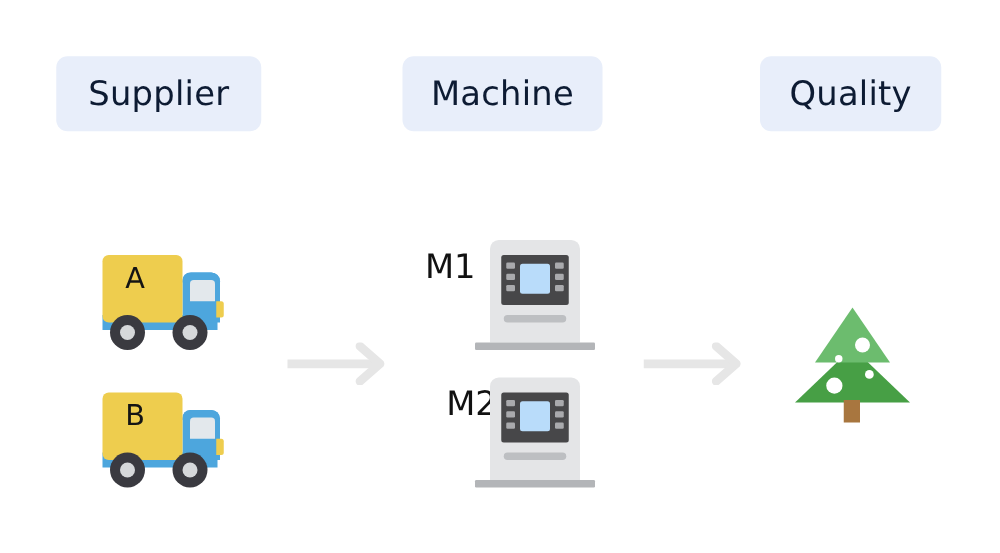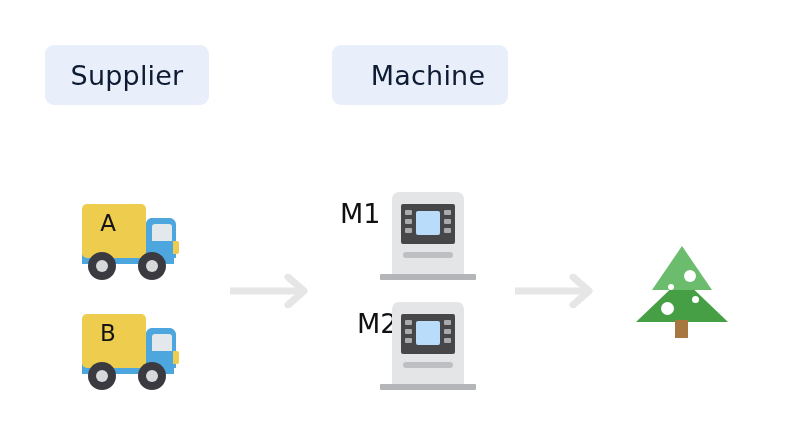--- a/index.html
+++ b/index.html
@@ -34,21 +34,21 @@
     color: #0d1b33;
     font-size: 27px;
     font-family: "DejaVu Sans", sans-serif;
     font-weight: 400;
     letter-spacing: 0.2px;
     line-height: 1;
     height: 60px;
     top: 45px;
   }
   #pill-supplier { left: 45px;  width: 164px; }
-  #pill-machine  { left: 332px; width: 160px; padding-left: 16px; }
+  #pill-machine  { left: 322px; width: 160px; }
   #pill-quality  { left: 608px; width: 145px; }
 
   
   .icon-slot {
     position: absolute;
   }
 
   
   .truck {
     position: absolute;
@@ -272,20 +272,23 @@
 <div id="stage">
 
   <div class="pill" id="pill-supplier">
     <span>Supplier</span>
   </div>
 
   <div class="pill" id="pill-machine">
     <span>Machine</span>
   </div>
 
+  <div class="pill" id="pill-quality">
+    <span>Quality</span>
+  </div>
 
   <div class="icon-slot" style="left:76px; top:196px;">
     <div class="truck">
       <div class="chassis"></div>
       <div class="cab"></div>
       <div class="cab-roof"></div>
       <div class="window"></div>
       <div class="headlight"></div>
       <div class="cargo"></div>
       <div class="cargo-letter">A</div>

